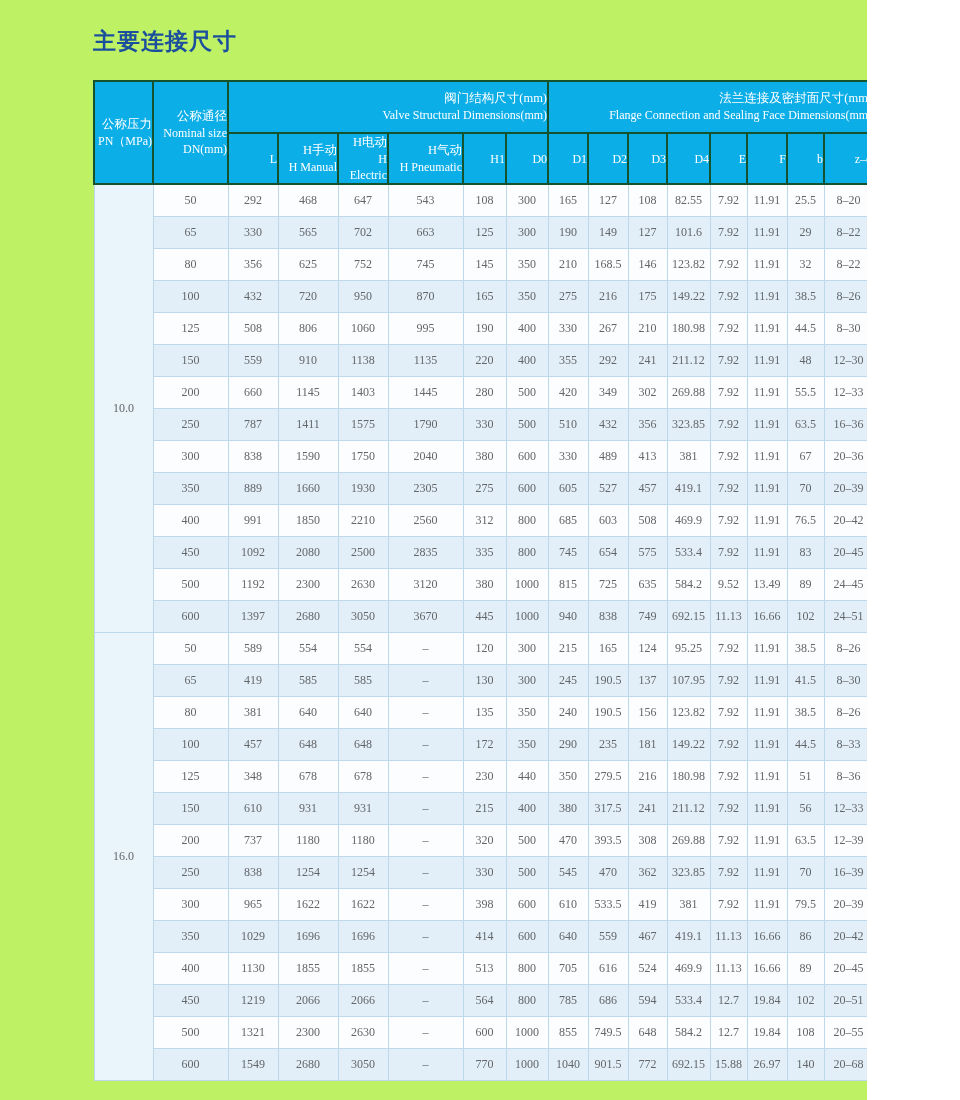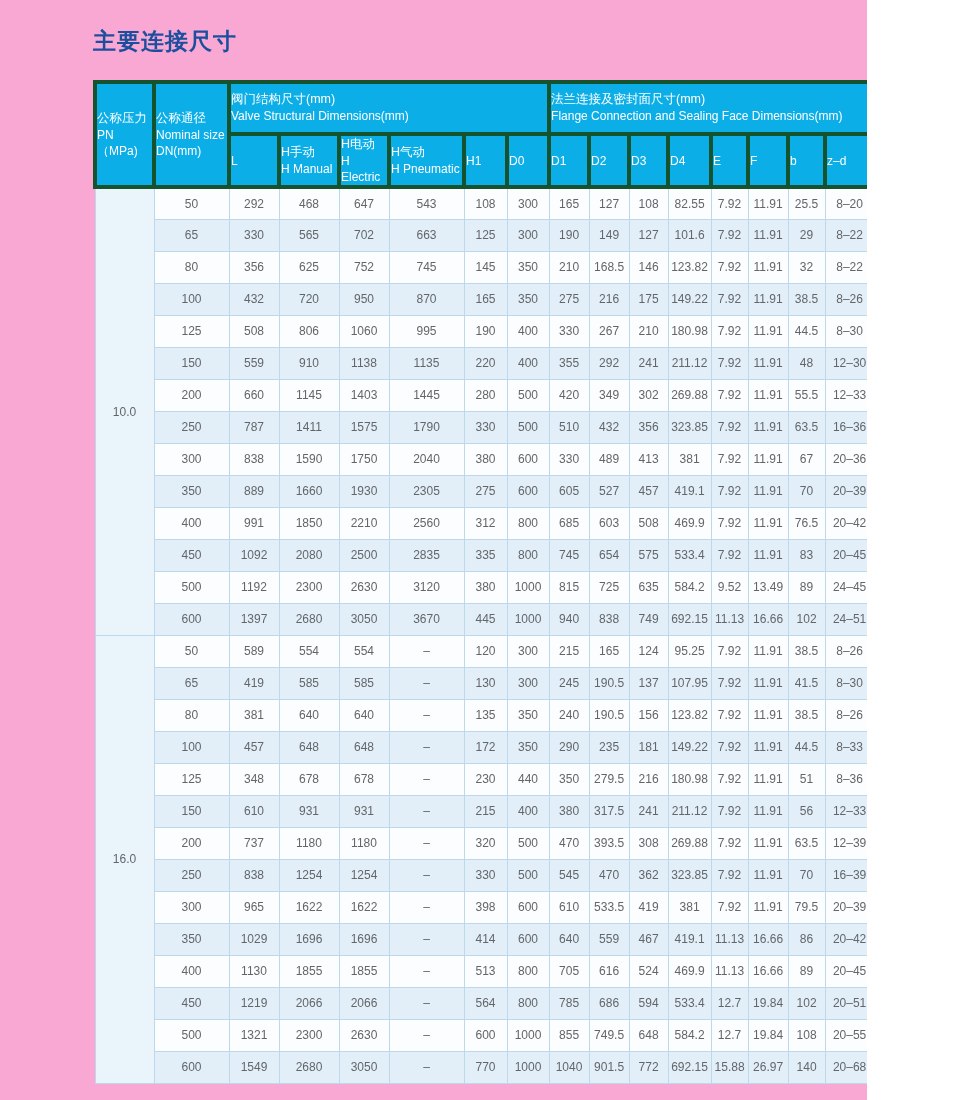--- a/index.html
+++ b/index.html
@@ -1,22 +1,22 @@
 <!DOCTYPE html>
 <html><head>
 <meta charset="utf-8">
 <style>
   * { margin: 0; padding: 0; box-sizing: border-box; }
   html, body { background: #ffffff; }
   .page {
     position: relative;
     width: 867px;
     height: 1100px;
-    background: #f9a8d4;
-    font-family: Liberation Sans, sans-serif;
+    background: #bef264;
+    font-family: Liberation Serif, serif;
     overflow: hidden;
   }
   .content {
     position: absolute;
     left: 93px;
     top: 26px;
     width: 779px;
   }
   .title-zh {
     color: #1b4f9e;
@@ -31,25 +31,25 @@
   }
   table.dims {
     margin-top: 23px;
     border-collapse: collapse;
     table-layout: fixed;
     width: 779px;
   }
   thead th {
     background: #0caee8;
     color: #ffffff;
-    border: 4px solid #14532d;
+    border: 2px solid #14532d;
     font-weight: normal;
     font-size: 12px;
     line-height: 1.35;
-    text-align: left;
+    text-align: right;
     vertical-align: middle;
     padding: 0;
   }
   thead tr.h-row-1 th { height: 52px; }
   thead tr.h-row-2 th { height: 43px; }
   thead th .zh { font-size: 12.5px; }
   tbody td {
     border: 1px solid #bcd8ea;
     height: 32px;
     text-align: center;

